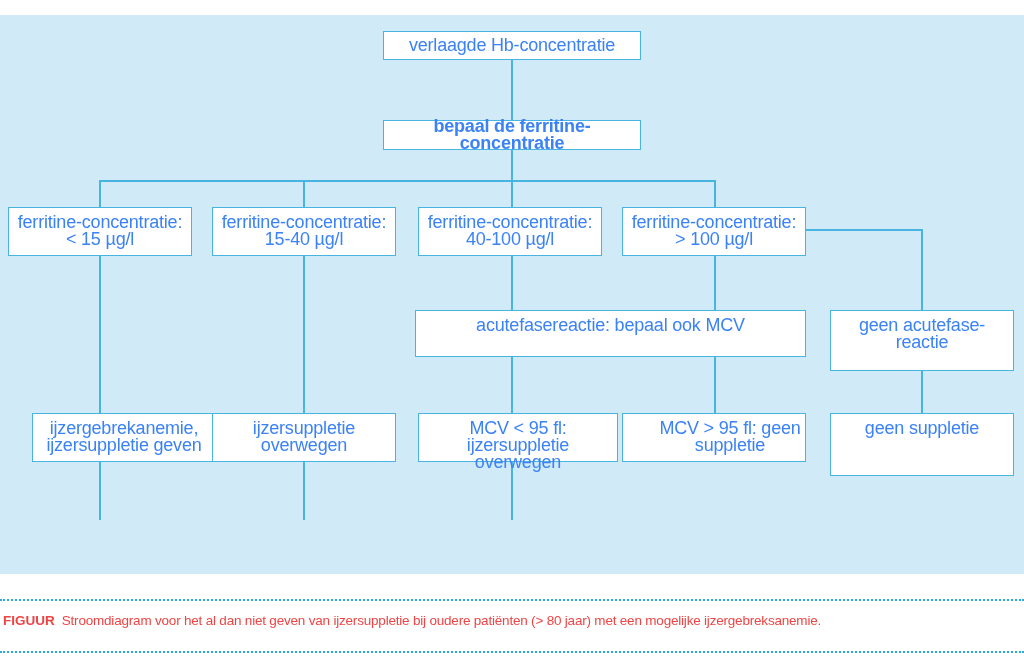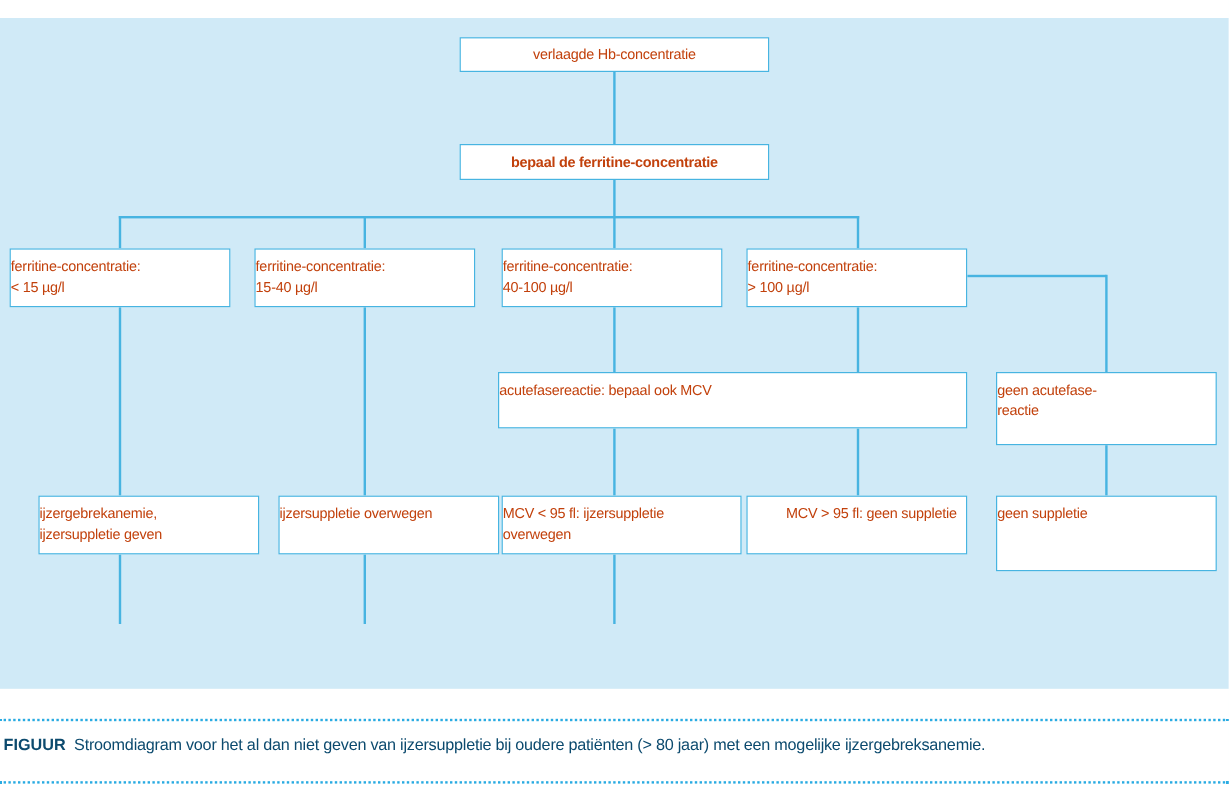--- a/index.html
+++ b/index.html
@@ -10,44 +10,44 @@
 
   .diagram-bg {
     position:absolute; left:0; top:15px; width:1024px; height:559px;
     background:#d0eaf7;
   }
 
   .node {
     position:absolute;
     background:#ffffff;
     border:1.5px solid #47b4e1;
-    color:#c2410c;
-    font-size:12px;
+    color:#3b82f6;
+    font-size:18px;
     line-height:17px;
     letter-spacing:-0.2px;
-    text-align:left;
+    text-align:center;
     white-space:pre-line;
     padding-top:6px;
   }
   .node.center-v {
     display:flex; align-items:center; justify-content:center; padding-top:0;
   }
 
   .vline { position:absolute; width:1.5px; background:#47b4e1; }
   .hline { position:absolute; height:1.5px; background:#47b4e1; }
 
   .dotted-rule {
     position:absolute; left:0; width:1024px; height:0;
     border-top:2px dotted #29abe2;
   }
 
   .caption {
     position:absolute; left:0; top:612px; width:888px;
     padding-left:3px;
-    font-size:13.5px; line-height:17px; color:#0c4a6e;
+    font-size:13.5px; line-height:17px; color:#ef4444;
     letter-spacing:-0.2px;
   }
   .caption b { font-weight:bold; margin-right:7px; letter-spacing:0; }
 </style>
 </head>
 <body>
 
 <div class="stage">
 
   <div class="diagram-bg"></div>
@@ -92,21 +92,21 @@
 &gt; 100 µg/l</div>
 
   <div class="node" style="left:415px; top:310px; width:391px; height:47px;">acutefasereactie: bepaal ook MCV</div>
 
   <div class="node" style="left:830px; top:310px; width:184px; height:61px;">geen acutefase-
 reactie</div>
 
   <div class="node" style="left:8px;   top:413px; width:184px; height:49px;margin-left:24px;">ijzergebrekanemie,
 ijzersuppletie geven</div>
 
-  <div class="node" style="left:212px; top:413px; width:184px; height:49px;margin-left:20px;">ijzersuppletie overwegen</div>
+  <div class="node" style="left:212px; top:413px; width:184px; height:49px;">ijzersuppletie overwegen</div>
 
   <div class="node" style="left:418px; top:413px; width:200px; height:49px;">MCV &lt; 95 fl: ijzersuppletie
 overwegen</div>
 
   <div class="node" style="left:622px; top:413px; width:184px; height:49px;padding-left:32px;">MCV &gt; 95 fl: geen suppletie</div>
 
   <div class="node" style="left:830px; top:413px; width:184px; height:63px;">geen suppletie</div>
 
 
   <div class="dotted-rule" style="top:599px;"></div>

